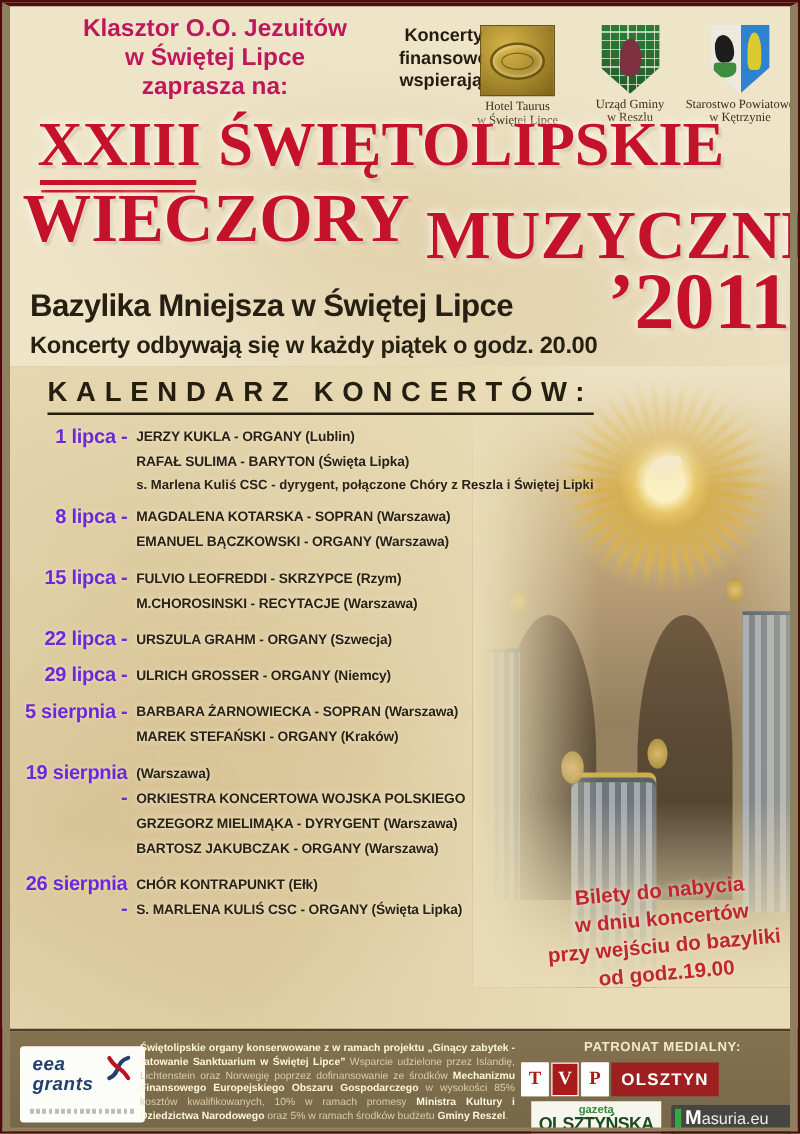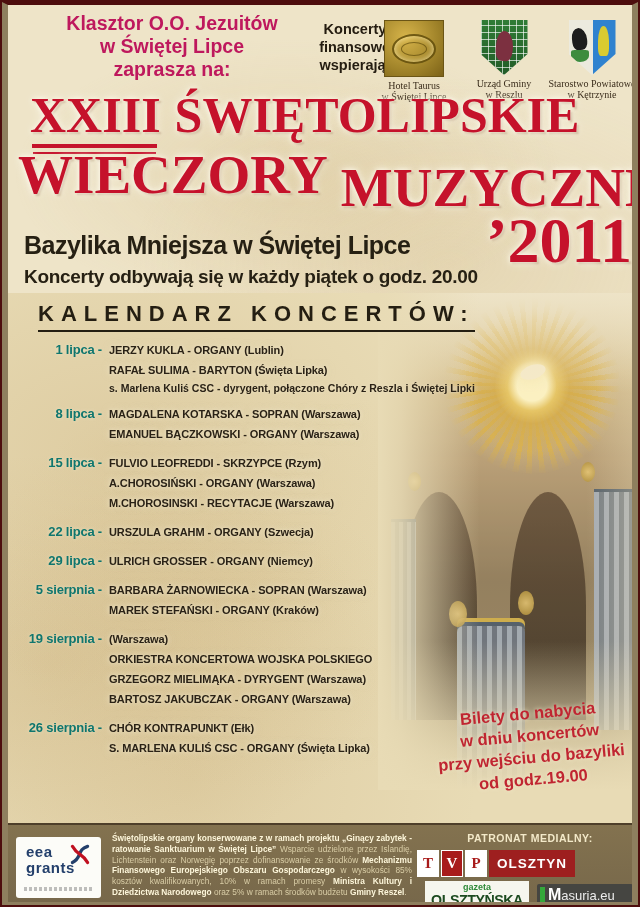--- a/index.html
+++ b/index.html
@@ -116,36 +116,36 @@
   .venue { position:absolute; left:24px; top:231px; z-index:10; font-size:25px; font-weight:bold;
     letter-spacing:-.5px; color:#262013; }
   .schedule { position:absolute; left:24px; top:266px; z-index:10; font-size:19px; font-weight:bold;
     letter-spacing:-.3px; color:#262013; }
   
   .cal-heading { position:absolute; left:38px; top:301px; z-index:10; font-size:22px; font-weight:bold;
     letter-spacing:7px; color:#241e12; border-bottom:2px solid #241e12; padding-bottom:3px; }
   .events { position:absolute; left:12px; top:340px; width:550px; z-index:10; }
   .event { display:flex; margin-bottom:9px; }
   .event .date { width:90px; flex:none; text-align:right; margin-right:7px;
-    font-size:13px; font-weight:bold; letter-spacing:-.2px; color:#0f766e; line-height:20px;
+    font-size:16px; font-weight:bold; letter-spacing:-.2px; color:#6d28d9; line-height:20px;
     text-shadow:0 0 4px rgba(238,228,198,.9); }
   .event .lines { flex:1; }
   .event .line { font-size:11px; font-weight:bold; letter-spacing:-.1px; color:#2a2216; line-height:20px;
     text-shadow:0 0 4px rgba(238,228,198,.95), 0 0 8px rgba(238,228,198,.7); }
   .event .note { font-size:10.5px; font-weight:bold; color:#2a2216; line-height:13px; margin-top:2px;
     text-shadow:0 0 4px rgba(238,228,198,.95); }
   
   .tickets { position:absolute; left:428px; top:702px; width:205px; z-index:11; transform:rotate(-5deg);
     text-align:center; color:#c02531; font-size:16.5px; font-weight:bold; line-height:22px;
     text-shadow:0 0 5px rgba(245,235,205,.9); }
   
   .footer { position:absolute; left:0; top:823px; width:640px; height:84px; z-index:20;
     background:linear-gradient(180deg,#83724f,#76674a); border-top:2px solid #4e3f2a; }
-  .eea-box { position:absolute; left:16px; top:12px; width:85px; height:61px; background:#fcfcf8;
-    border-radius:3px; }
+  .eea-box { position:absolute; left:16px; top:12px; width:100px; height:61px; background:#fcfcf8;
+    border-radius:3px;font-style:italic; }
   .eea-box .w1 { position:absolute; left:10px; top:7px; font-size:15px; line-height:15px; font-weight:bold;
     color:#233f6b; letter-spacing:.5px; }
   .eea-box .w2 { position:absolute; left:10px; top:23px; font-size:15px; line-height:15px; font-weight:bold;
     color:#233f6b; letter-spacing:.5px; }
   .eea-box svg { position:absolute; right:8px; top:5px; }
   .eea-box .tagline { position:absolute; left:8px; right:8px; bottom:7px; height:4px; opacity:.55;
     background:repeating-linear-gradient(90deg,#8a8a8a 0 3px, transparent 3px 5px); }
   .funding { position:absolute; left:112px; top:8px; width:300px; font-size:8.3px; line-height:10.8px;
     color:#d9cda6; text-align:justify; }
   .funding .seg-b { font-weight:bold; color:#fdf6da; }
@@ -272,21 +272,20 @@
       <div class="lines">
         <div class="line">MAGDALENA KOTARSKA - SOPRAN (Warszawa)</div>
         <div class="line">EMANUEL BĄCZKOWSKI - ORGANY (Warszawa)</div>
       </div>
     </div>
 
     <div class="event">
       <div class="date">15 lipca -</div>
       <div class="lines">
         <div class="line">FULVIO LEOFREDDI - SKRZYPCE (Rzym)</div>
-        <div class="line">A.CHOROSIŃSKI - ORGANY (Warszawa)</div>
         <div class="line">M.CHOROSINSKI - RECYTACJE (Warszawa)</div>
       </div>
     </div>
 
     <div class="event">
       <div class="date">22 lipca -</div>
       <div class="lines">
         <div class="line">URSZULA GRAHM - ORGANY (Szwecja)</div>
       </div>
     </div>

